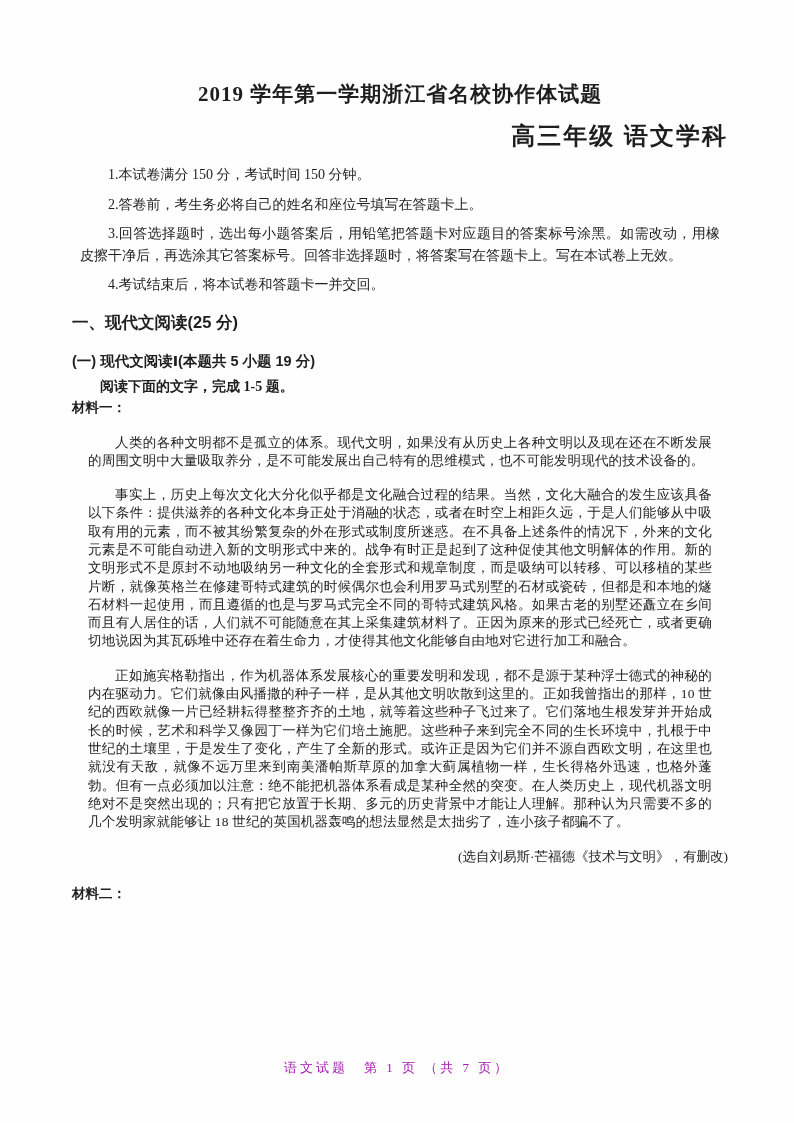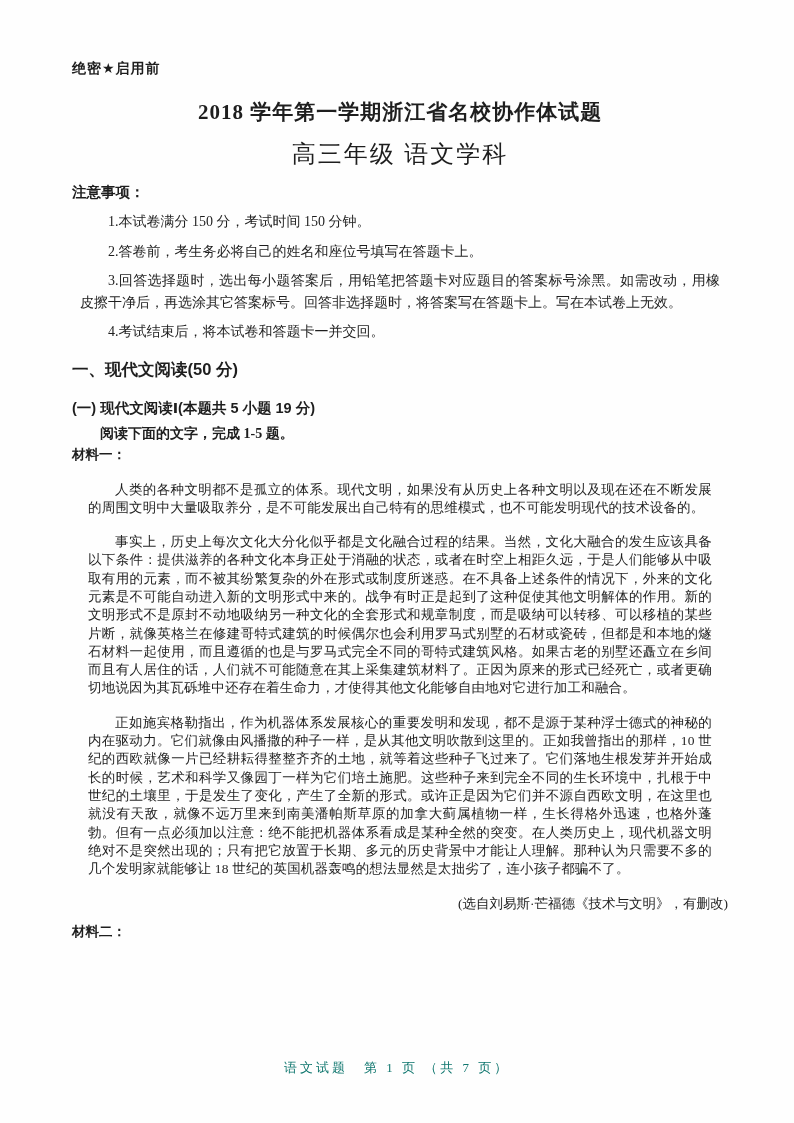--- a/index.html
+++ b/index.html
@@ -23,24 +23,24 @@
   }
   .title {
     margin: 20px 0 0 0;
     text-align: center;
     font-size: 21px;
     font-weight: bold;
     letter-spacing: 1px;
   }
   .subtitle {
     margin: 12px 0 0 0;
-    text-align: center;
+    text-align: right;
     font-family: "Liberation Sans", "DejaVu Sans", sans-serif;
     font-size: 24px;
-    font-weight: normal;
+    font-weight: bold;
     letter-spacing: 2px;
   }
   .notice { margin-top: 12px; }
   .notice-head {
     margin: 0;
     font-family: "Liberation Sans", "DejaVu Sans", sans-serif;
     font-weight: bold;
     font-size: 14.5px;
     line-height: 21px;
   }
@@ -81,55 +81,53 @@
   }
   .body-para {
     margin: 16px;
     font-size: 13.5px;
     line-height: 18.3px;
     text-indent: 2em;
     text-align: justify;
     letter-spacing: 0.2px;
   }
   .attribution {
-    margin: 2px 0 8px 0;
+    margin: 2px 0 17px 0;
     font-size: 13.5px;
     line-height: 20px;
     text-align: right;
   }
   .footer {
     position: absolute;
     left: 0;
     bottom: 46px;
     width: 100%;
     text-align: center;
     font-size: 13px;
     letter-spacing: 3px;
-    color: #0f766e;
+    color: #a21caf;
   }
 </style>
 </head>
 <body>
 
 <div class="page">
 
-  <div class="stamp">绝密★启用前</div>
 
-  <h1 class="title">2018 学年第一学期浙江省名校协作体试题</h1>
+  <h1 class="title">2019 学年第一学期浙江省名校协作体试题</h1>
   <h2 class="subtitle">高三年级 语文学科</h2>
 
   <div class="notice">
-    <p class="notice-head">注意事项：</p>
     <p class="notice-item">1.本试卷满分 150 分，考试时间 150 分钟。</p>
     <p class="notice-item">2.答卷前，考生务必将自己的姓名和座位号填写在答题卡上。</p>
     <p class="notice-item">3.回答选择题时，选出每小题答案后，用铅笔把答题卡对应题目的答案标号涂黑。如需改动，用橡皮擦干净后，再选涂其它答案标号。回答非选择题时，将答案写在答题卡上。写在本试卷上无效。</p>
     <p class="notice-item">4.考试结束后，将本试卷和答题卡一并交回。</p>
   </div>
 
-  <h3 class="sec-head">一、现代文阅读(50 分)</h3>
+  <h3 class="sec-head">一、现代文阅读(25 分)</h3>
 
   <p class="sub-head">(一) 现代文阅读Ⅰ(本题共 5 小题 19 分)</p>
   <p class="instruction">阅读下面的文字，完成 1-5 题。</p>
 
   <p class="mat-label">材料一：</p>
   <p class="body-para">人类的各种文明都不是孤立的体系。现代文明，如果没有从历史上各种文明以及现在还在不断发展的周围文明中大量吸取养分，是不可能发展出自己特有的思维模式，也不可能发明现代的技术设备的。</p>
   <p class="body-para">事实上，历史上每次文化大分化似乎都是文化融合过程的结果。当然，文化大融合的发生应该具备以下条件：提供滋养的各种文化本身正处于消融的状态，或者在时空上相距久远，于是人们能够从中吸取有用的元素，而不被其纷繁复杂的外在形式或制度所迷惑。在不具备上述条件的情况下，外来的文化元素是不可能自动进入新的文明形式中来的。战争有时正是起到了这种促使其他文明解体的作用。新的文明形式不是原封不动地吸纳另一种文化的全套形式和规章制度，而是吸纳可以转移、可以移植的某些片断，就像英格兰在修建哥特式建筑的时候偶尔也会利用罗马式别墅的石材或瓷砖，但都是和本地的燧石材料一起使用，而且遵循的也是与罗马式完全不同的哥特式建筑风格。如果古老的别墅还矗立在乡间而且有人居住的话，人们就不可能随意在其上采集建筑材料了。正因为原来的形式已经死亡，或者更确切地说因为其瓦砾堆中还存在着生命力，才使得其他文化能够自由地对它进行加工和融合。</p>
   <p class="body-para">正如施宾格勒指出，作为机器体系发展核心的重要发明和发现，都不是源于某种浮士德式的神秘的内在驱动力。它们就像由风播撒的种子一样，是从其他文明吹散到这里的。正如我曾指出的那样，10 世纪的西欧就像一片已经耕耘得整整齐齐的土地，就等着这些种子飞过来了。它们落地生根发芽并开始成长的时候，艺术和科学又像园丁一样为它们培土施肥。这些种子来到完全不同的生长环境中，扎根于中世纪的土壤里，于是发生了变化，产生了全新的形式。或许正是因为它们并不源自西欧文明，在这里也就没有天敌，就像不远万里来到南美潘帕斯草原的加拿大蓟属植物一样，生长得格外迅速，也格外蓬勃。但有一点必须加以注意：绝不能把机器体系看成是某种全然的突变。在人类历史上，现代机器文明绝对不是突然出现的；只有把它放置于长期、多元的历史背景中才能让人理解。那种认为只需要不多的几个发明家就能够让 18 世纪的英国机器轰鸣的想法显然是太拙劣了，连小孩子都骗不了。</p>
   <p class="attribution">(选自刘易斯·芒福德《技术与文明》，有删改)</p>
 

